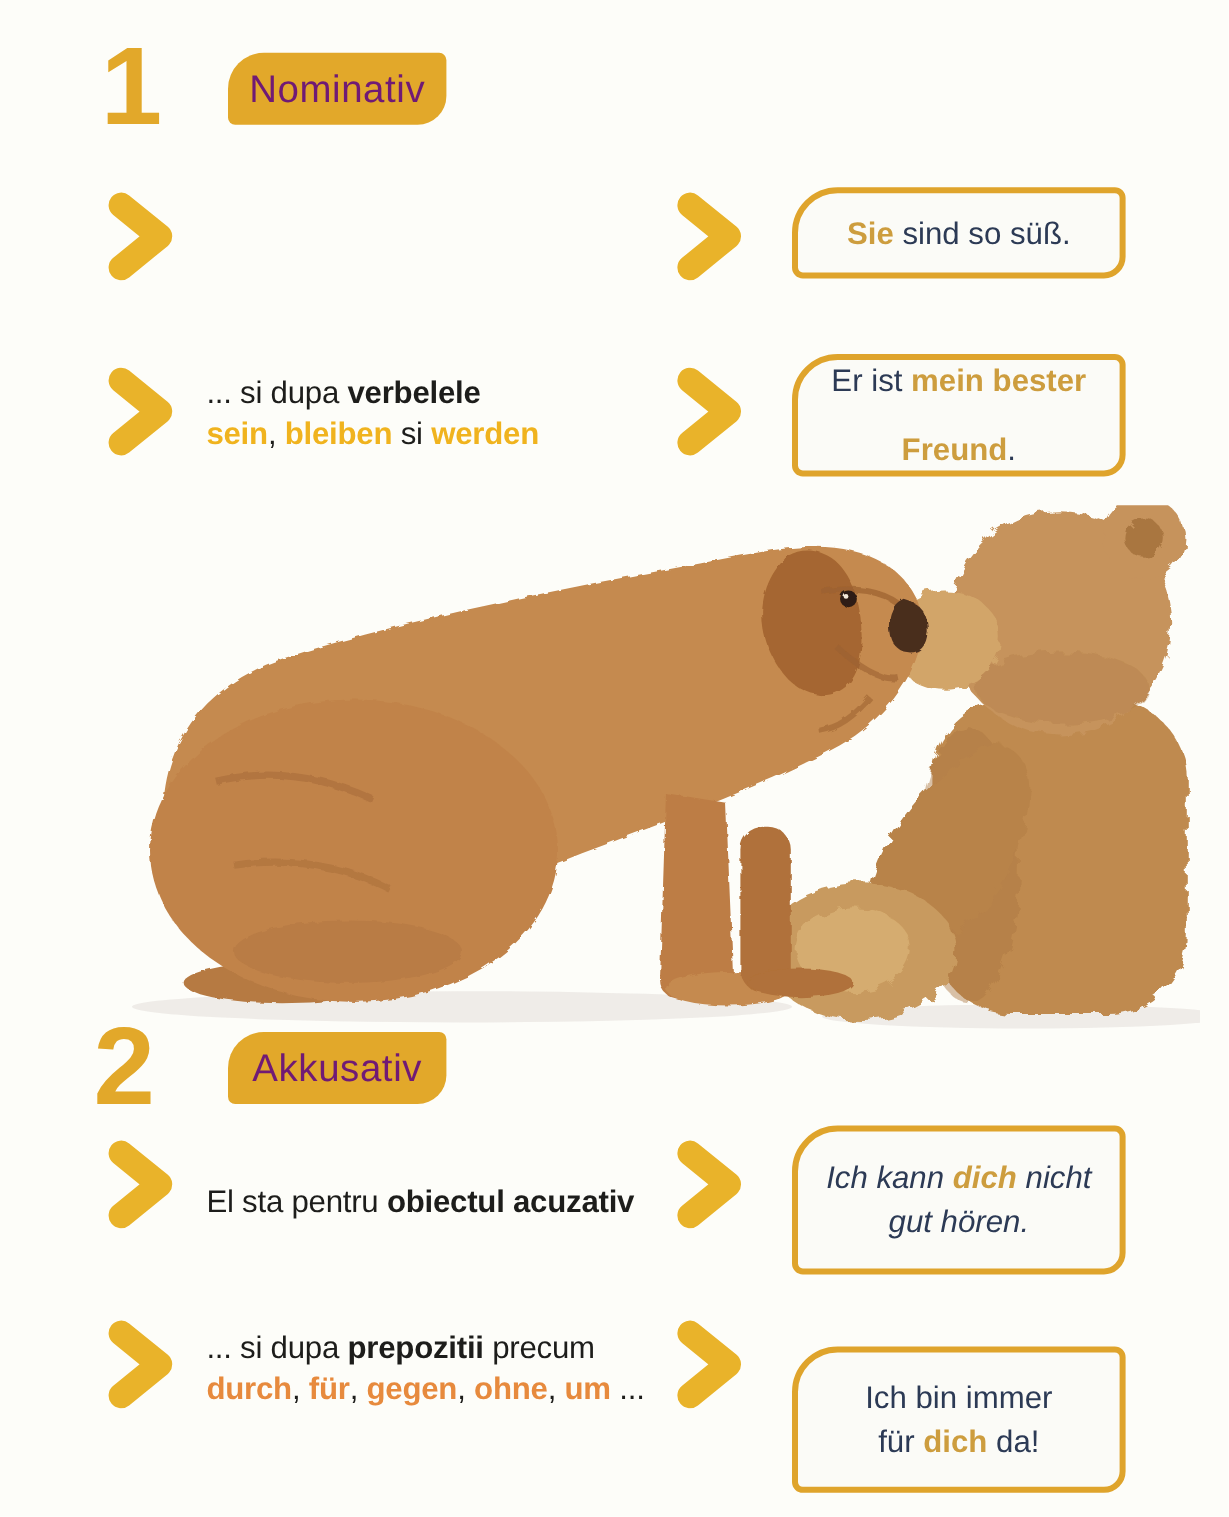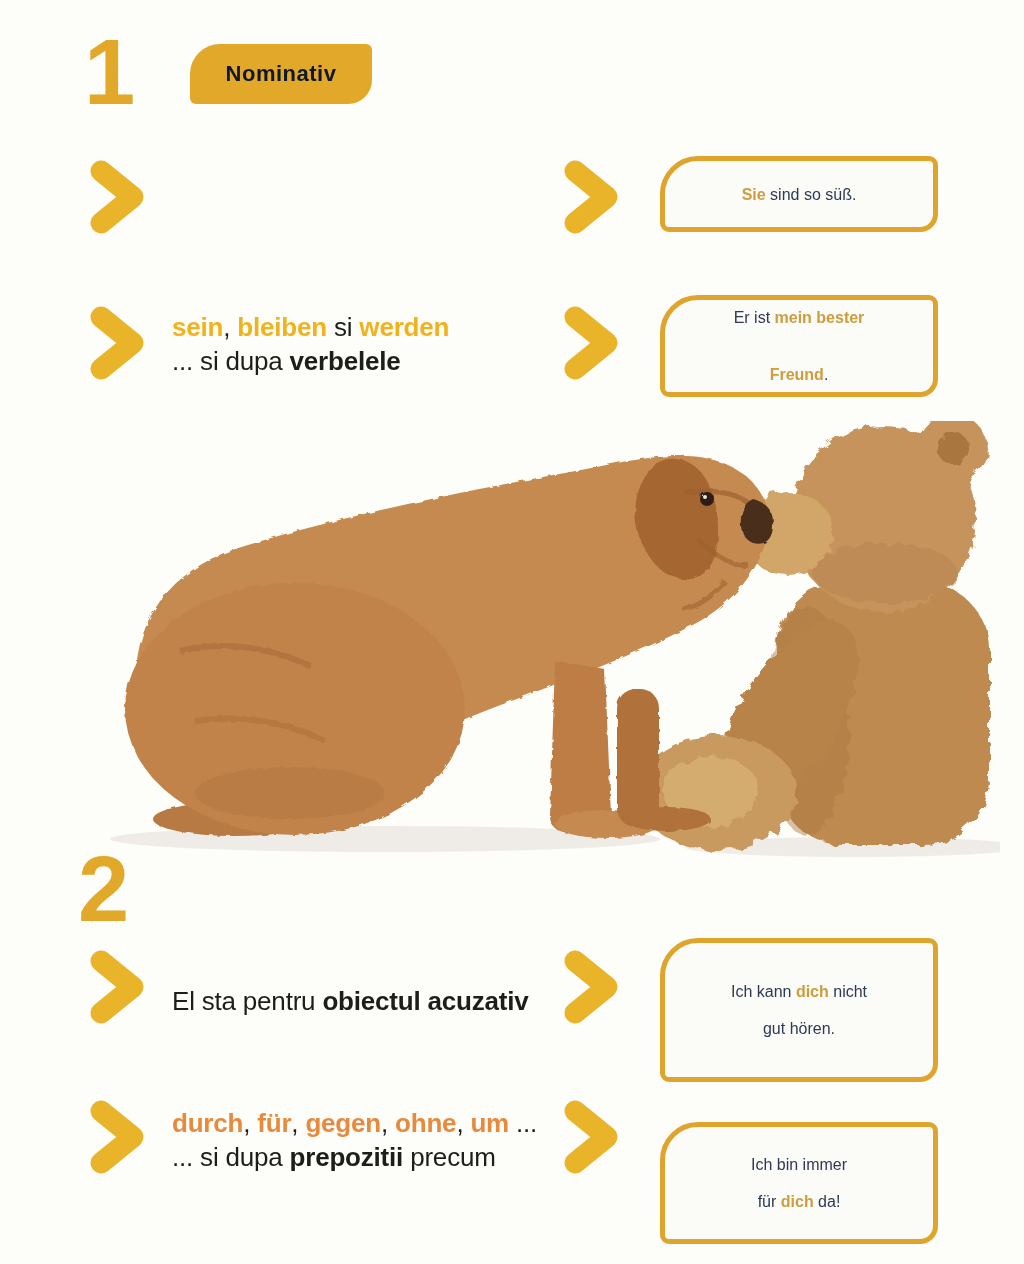--- a/index.html
+++ b/index.html
@@ -16,42 +16,42 @@
     color:var(--gold,#e2a82a);
   }
   
   .badge {
     position:absolute; left:190px; width:182px; height:60px;
     background:var(--gold,#e2a82a);
     border-radius:30px 6px 24px 6px;
     display:flex; align-items:center; justify-content:center;
   }
   .badge span {
-    font-size:22px; font-weight:bold; color:#0f172a; letter-spacing:.5px;
+    font-size:32px; font-weight:normal; color:#701a75; letter-spacing:.5px;
   }
   
   .chev { position:absolute; width:58px; height:74px; }
   .chev svg { width:100%; height:100%; display:block; }
   
   .rule {
     position:absolute; left:172px; width:400px;
     font-size:26px; line-height:34px; letter-spacing:-0.2px;
     color:var(--ink,#1d1d1b);
   }
   .rule .b  { font-weight:bold; }
   .rule .gw { font-weight:bold; color:var(--bright_gold,#f0b323); }
   .rule .ow { font-weight:bold; color:var(--orange,#e78a3d); }
   
   .bubble {
     position:absolute; left:660px; width:278px;
     border:5px solid var(--gold_border,#dfa42c);
     background:var(--bubble_bg,#fbfbf7);
     border-radius:38px 9px 18px 9px;
     display:flex; flex-direction:column; justify-content:center;
-    text-align:center; font-size:16px; line-height:37px;
+    text-align:center; font-size:26px; line-height:37px;
     color:var(--navy,#2c3a55);
   }
   .bubble .gold { font-weight:bold; color:var(--gold_text,#cf9e3e); }
   
   .photo { position:absolute; left:85px; top:421px; width:915px; height:440px; }
   .photo svg { width:100%; height:100%; display:block; }
 </style>
 </head>
 <body>
 
@@ -75,22 +75,22 @@
   <div class="bubble" style="top:156px; height:76px;">
     <div><span class="gold">Sie</span><span> sind so süß.</span></div>
   </div>
 
   <div class="chev" style="left:88px; top:306px;">
     <svg viewBox="0 0 58 74">
         <polyline points="13,11 45,37 13,63" fill="none" stroke="#e9b32a" stroke-width="21" stroke-linecap="round" stroke-linejoin="round"></polyline>
       </svg>
   </div>
   <div class="rule" style="top:310px;">
+    <div><span>... si dupa </span><span class="b">verbelele</span></div>
     <div><span class="gw">sein</span><span>, </span><span class="gw">bleiben</span><span> si </span><span class="gw">werden</span></div>
-    <div><span>... si dupa </span><span class="b">verbelele</span></div>
   </div>
   <div class="chev" style="left:562px; top:306px;">
     <svg viewBox="0 0 58 74">
         <polyline points="13,11 45,37 13,63" fill="none" stroke="#e9b32a" stroke-width="21" stroke-linecap="round" stroke-linejoin="round"></polyline>
       </svg>
   </div>
   <div class="bubble" style="top:295px; height:102px;gap:20px;">
     <div><span>Er ist </span><span class="gold">mein bester</span></div>
     <div><span class="gold">Freund</span><span>.</span></div>
   </div>
@@ -141,47 +141,50 @@
         <path d="M612 118 Q 645 148 664 144" stroke="#9b6130" stroke-width="5" fill="none" opacity="0.6"></path>
         <path d="M640 160 Q 620 185 598 188" stroke="#9b6130" stroke-width="5" fill="none" opacity="0.55"></path>
         <path d="M668 78 Q 690 84 688 106 Q 686 126 668 122 Q 654 116 656 96 Q 658 82 668 78 Z" fill="#4a2d1e"></path>
         <circle cx="622" cy="78" r="7" fill="#2f1d12"></circle>
         <circle cx="620" cy="76" r="2" fill="#f2e7da"></circle>
       </g>
     </svg>
   </div>
 
   <div class="num" style="left:78px; top:843px;">2</div>
+  <div class="badge" style="top:860px;">
+    <span>Akkusativ</span>
+  </div>
 
   <div class="chev" style="left:88px; top:950px;">
     <svg viewBox="0 0 58 74">
         <polyline points="13,11 45,37 13,63" fill="none" stroke="#e9b32a" stroke-width="21" stroke-linecap="round" stroke-linejoin="round"></polyline>
       </svg>
   </div>
   <div class="rule" style="top:984px;">
     <div><span>El sta pentru </span><span class="b">obiectul acuzativ</span></div>
   </div>
   <div class="chev" style="left:562px; top:950px;">
     <svg viewBox="0 0 58 74">
         <polyline points="13,11 45,37 13,63" fill="none" stroke="#e9b32a" stroke-width="21" stroke-linecap="round" stroke-linejoin="round"></polyline>
       </svg>
   </div>
-  <div class="bubble" style="top:938px; height:144px;">
+  <div class="bubble" style="top:938px; height:124px;font-style:italic;">
     <div><span>Ich kann </span><span class="gold">dich</span><span> nicht</span></div>
     <div><span>gut hören.</span></div>
   </div>
 
   <div class="chev" style="left:88px; top:1100px;">
     <svg viewBox="0 0 58 74">
         <polyline points="13,11 45,37 13,63" fill="none" stroke="#e9b32a" stroke-width="21" stroke-linecap="round" stroke-linejoin="round"></polyline>
       </svg>
   </div>
   <div class="rule" style="top:1106px;">
+    <div><span>... si dupa </span><span class="b">prepozitii</span><span> precum</span></div>
     <div><span class="ow">durch</span><span>, </span><span class="ow">für</span><span>, </span><span class="ow">gegen</span><span>, </span><span class="ow">ohne</span><span>, </span><span class="ow">um</span><span> ...</span></div>
-    <div><span>... si dupa </span><span class="b">prepozitii</span><span> precum</span></div>
   </div>
   <div class="chev" style="left:562px; top:1100px;">
     <svg viewBox="0 0 58 74">
         <polyline points="13,11 45,37 13,63" fill="none" stroke="#e9b32a" stroke-width="21" stroke-linecap="round" stroke-linejoin="round"></polyline>
       </svg>
   </div>
   <div class="bubble" style="top:1122px; height:122px;">
     <div><span>Ich bin immer</span></div>
     <div><span>für </span><span class="gold">dich</span><span> da!</span></div>
   </div>

